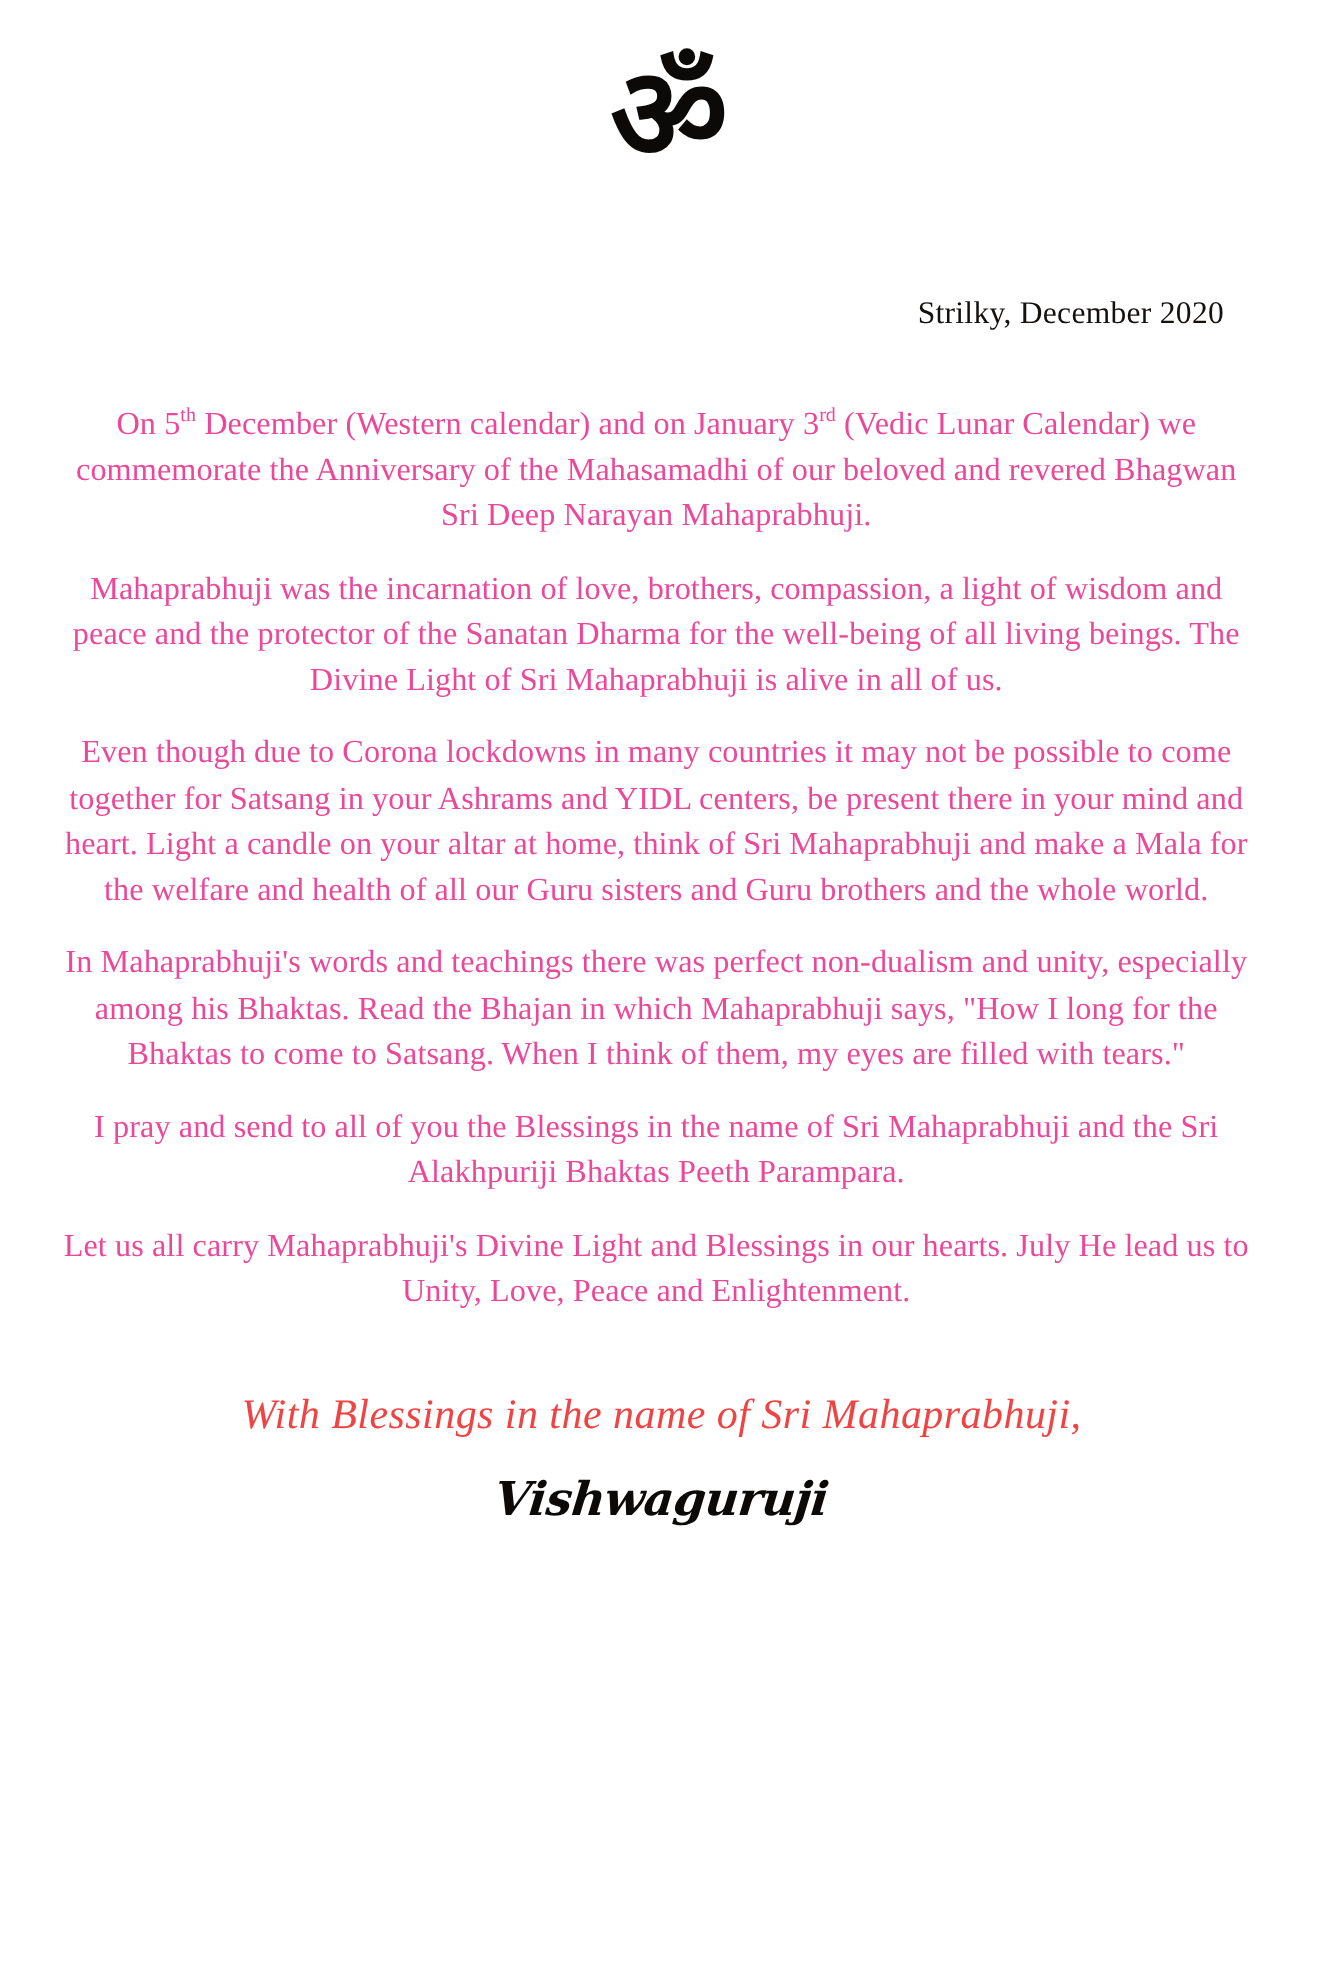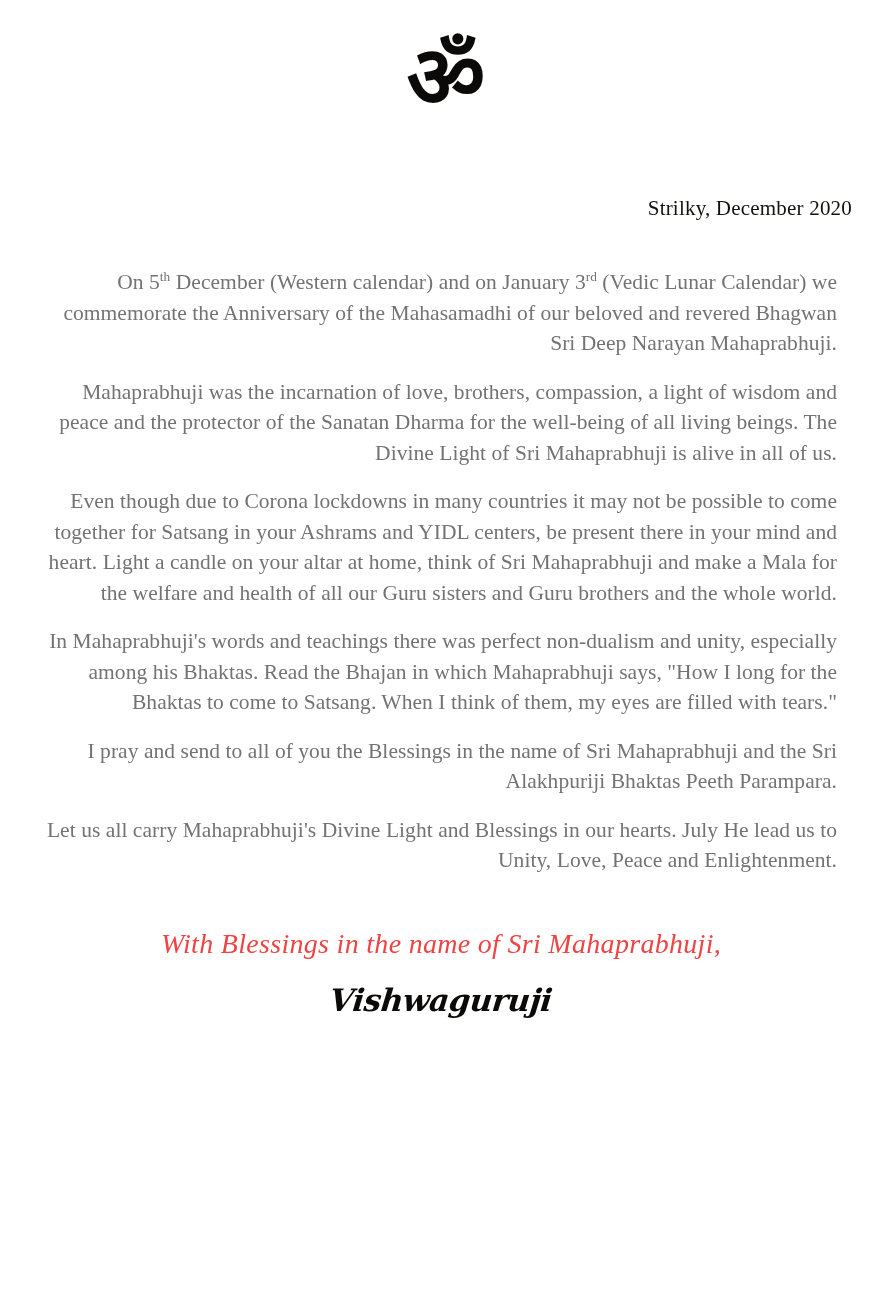--- a/index.html
+++ b/index.html
@@ -38,21 +38,21 @@
     font-weight: 700;
     color: #0b0a09;
     letter-spacing: 2px;
     margin-top: 12px;
     display: block;
   }
 
   
   .dateline-row {
     margin-top: 58px;
-    padding-right: 40px;
+    padding-right: 76px;
     text-align: right;
   }
   .dateline {
     font-size: 21px;
     color: #14110f;
     letter-spacing: 0.2px;
   }
 
   
   .body-block {
@@ -63,24 +63,24 @@
   .salutation {
     font-size: 21px;
     line-height: 1.45;
     color: #15120f;
     margin: 0 0 48px 0;
     letter-spacing: 0.1px;
   }
   .para {
     font-size: 21.5px;
     line-height: 1.42;
-    color: #737373;
+    color: #ec4899;
     margin: 0 0 18px 0;
     letter-spacing: 0.05px;
-    text-align: right;
+    text-align: center;
   }
   .para sup {
     font-size: 0.62em;
     vertical-align: super;
     line-height: 0;
   }
 
   
   .closing-block {
     margin-top: 52px;

